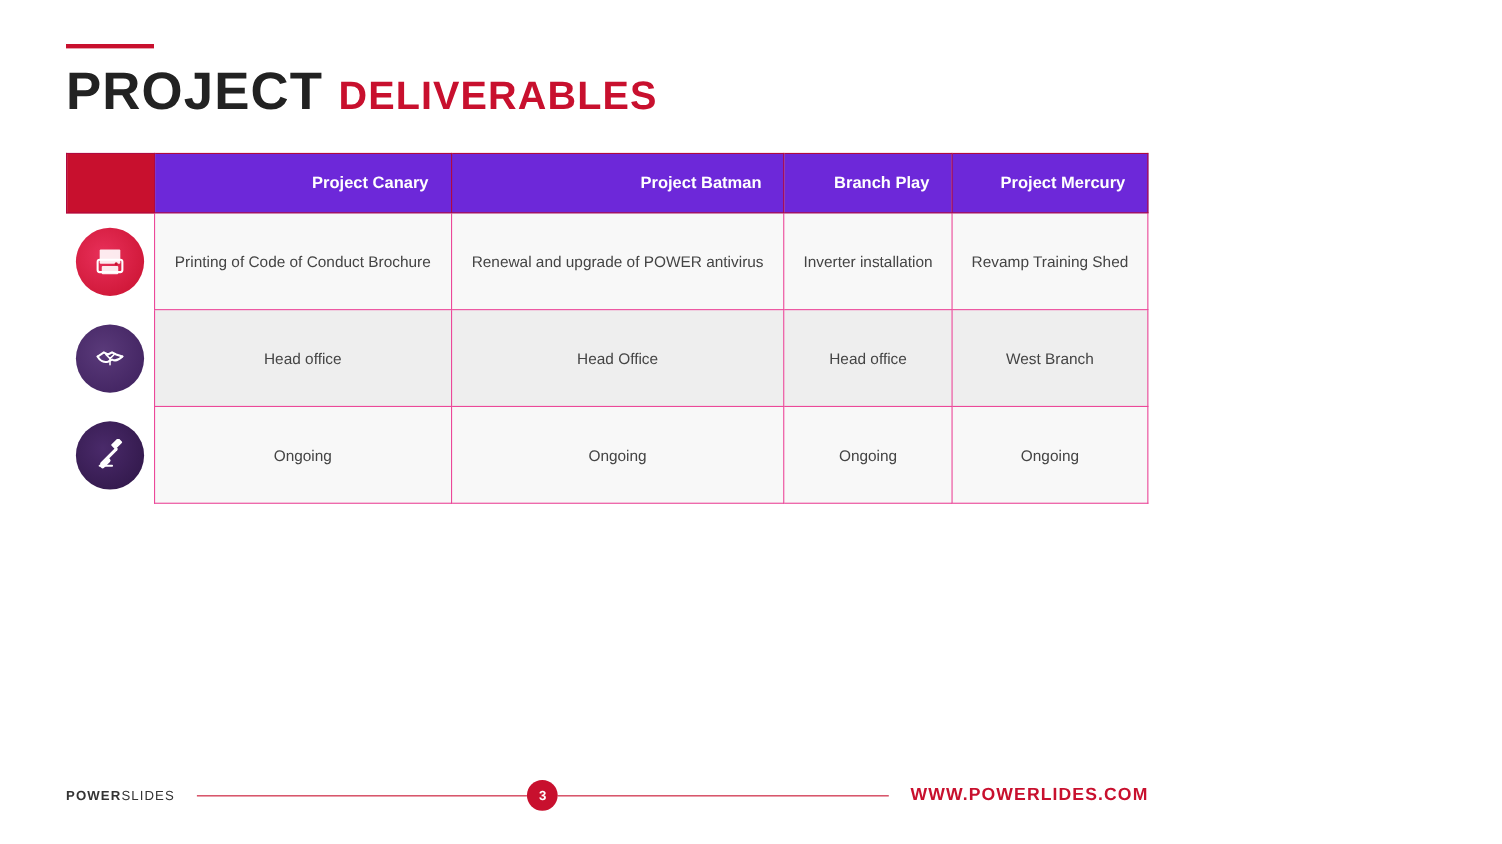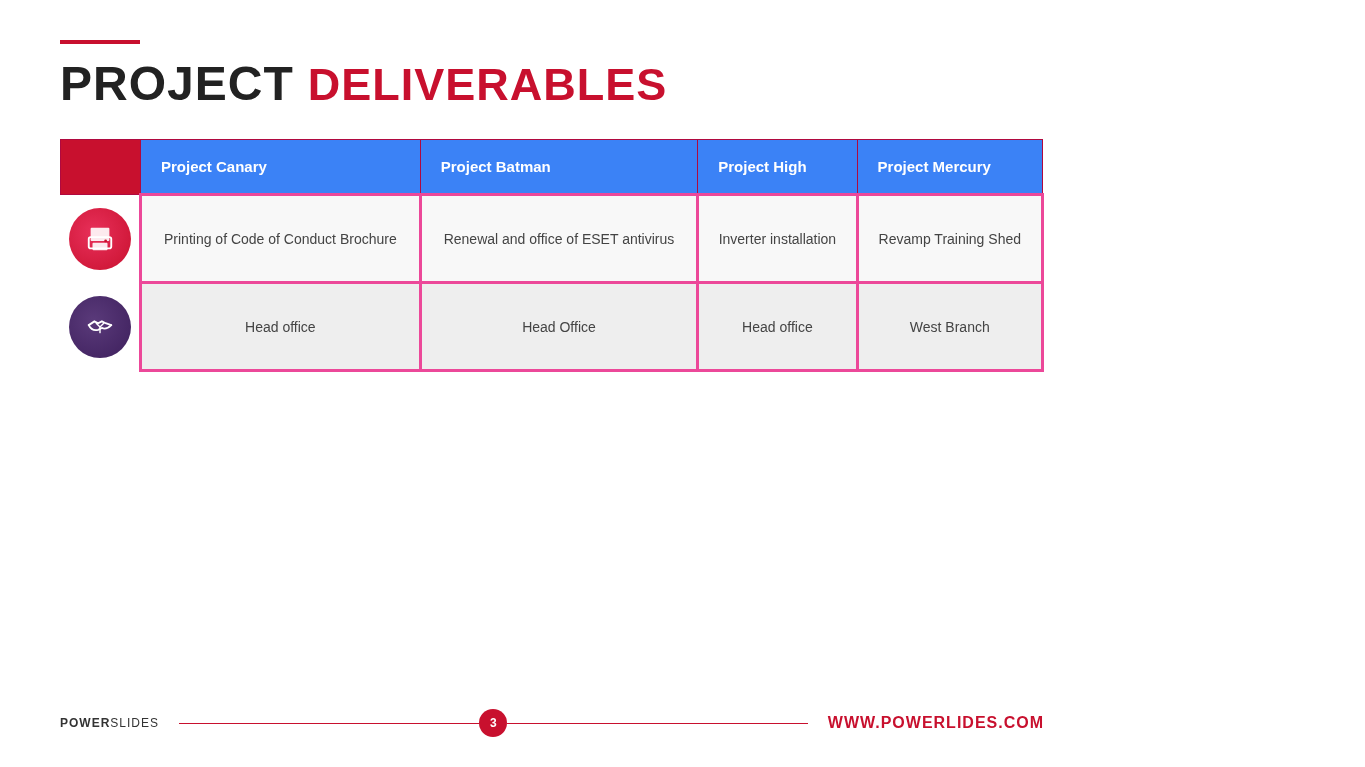--- a/index.html
+++ b/index.html
@@ -38,59 +38,59 @@
 
     .title-project {
       font-size: 48px;
       font-weight: 900;
       color: #222222;
       letter-spacing: 1px;
       text-transform: uppercase;
     }
 
     .title-deliverables {
-      font-size: 45px;
+      font-size: 36px;
       font-weight: 900;
       color: #c8102e;
       letter-spacing: 1px;
       text-transform: uppercase;
     }
 
     
     .table-wrapper {
       flex: 1;
       display: flex;
       flex-direction: column;
     }
 
     .table-main {
       width: 100%;
       border-collapse: collapse;
     }
 
     
     .col-header {
-      background: #3b82f6;
+      background: #6d28d9;
       color: #ffffff;
       font-size: 15px;
       font-weight: 700;
-      text-align: left;
+      text-align: right;
       padding: 18px 20px;
       border: 1px solid #b0093f;
     }
 
     .col-icon-header {
       background: #c8102e;
       width: 80px;
       border: 1px solid #b0093f;
     }
 
     
     .data-row td {
-      border: 3px solid #ec4899;
+      border: 1px solid #ec4899;
       text-align: center;
       vertical-align: middle;
       font-size: 14px;
       color: #444444;
       padding: 10px 16px;
       height: 88px;
     }
 
     .data-row:nth-child(odd) td {
       background: #f8f8f8;
@@ -221,40 +221,40 @@
     <span class="title-deliverables">DELIVERABLES</span>
   </div>
 
   <div class="table-wrapper">
     <table class="table-main">
       <thead>
         <tr>
           <td class="col-icon-header"></td>
           <th class="col-header">Project Canary</th>
           <th class="col-header">Project Batman</th>
-          <th class="col-header">Project High</th>
+          <th class="col-header">Branch Play</th>
           <th class="col-header">Project Mercury</th>
         </tr>
       </thead>
       <tbody>
 
         <tr class="data-row">
           <td class="icon-cell">
             <div class="icon-circle icon-red">
 
               <svg viewBox="0 0 32 32">
                 <rect x="6" y="4" width="20" height="14" rx="1" fill="white" opacity="0.9"></rect>
                 <rect x="4" y="14" width="24" height="12" rx="2" fill="none" stroke="white" stroke-width="2"></rect>
                 <rect x="8" y="20" width="16" height="8" rx="1" fill="white" opacity="0.9"></rect>
                 <circle cx="22" cy="18" r="1.5" fill="#c8102e"></circle>
               </svg>
             </div>
           </td>
           <td>Printing of Code of Conduct Brochure</td>
-          <td>Renewal and office of ESET antivirus</td>
+          <td>Renewal and upgrade of POWER antivirus</td>
           <td>Inverter installation</td>
           <td>Revamp Training Shed</td>
         </tr>
 
         <tr class="data-row">
           <td class="icon-cell">
             <div class="icon-circle icon-purple">
 
               <svg viewBox="0 0 32 32">
                 <path d="M4 14 L10 10 L14 12 L18 10 L22 12 L28 14" stroke="white" stroke-width="2" fill="none" stroke-linecap="round"></path>
@@ -264,20 +264,37 @@
               </svg>
             </div>
           </td>
           <td>Head office</td>
           <td>Head Office</td>
           <td>Head office</td>
           <td>West Branch</td>
         </tr>
 
 
+        <tr class="data-row">
+          <td class="icon-cell">
+            <div class="icon-circle icon-dark-purple">
+
+              <svg viewBox="0 0 32 32">
+                <rect x="14" y="6" width="10" height="6" rx="1" fill="white" transform="rotate(-45 14 6) translate(2, 2)"></rect>
+                <path d="M8 24 L22 10" stroke="white" stroke-width="3" stroke-linecap="round"></path>
+                <rect x="5" y="21" width="12" height="5" rx="2" fill="white" transform="rotate(-45 11 23)"></rect>
+                <line x1="6" y1="26" x2="18" y2="26" stroke="white" stroke-width="2" stroke-linecap="round"></line>
+              </svg>
+            </div>
+          </td>
+          <td>Ongoing</td>
+          <td>Ongoing</td>
+          <td>Ongoing</td>
+          <td>Ongoing</td>
+        </tr>
       </tbody>
     </table>
   </div>
 
   <div class="footer">
     <div class="footer-left">
       <span class="footer-power">POWER</span>
         <span class="footer-slides">SLIDES</span>
     </div>
     <div class="footer-center">

